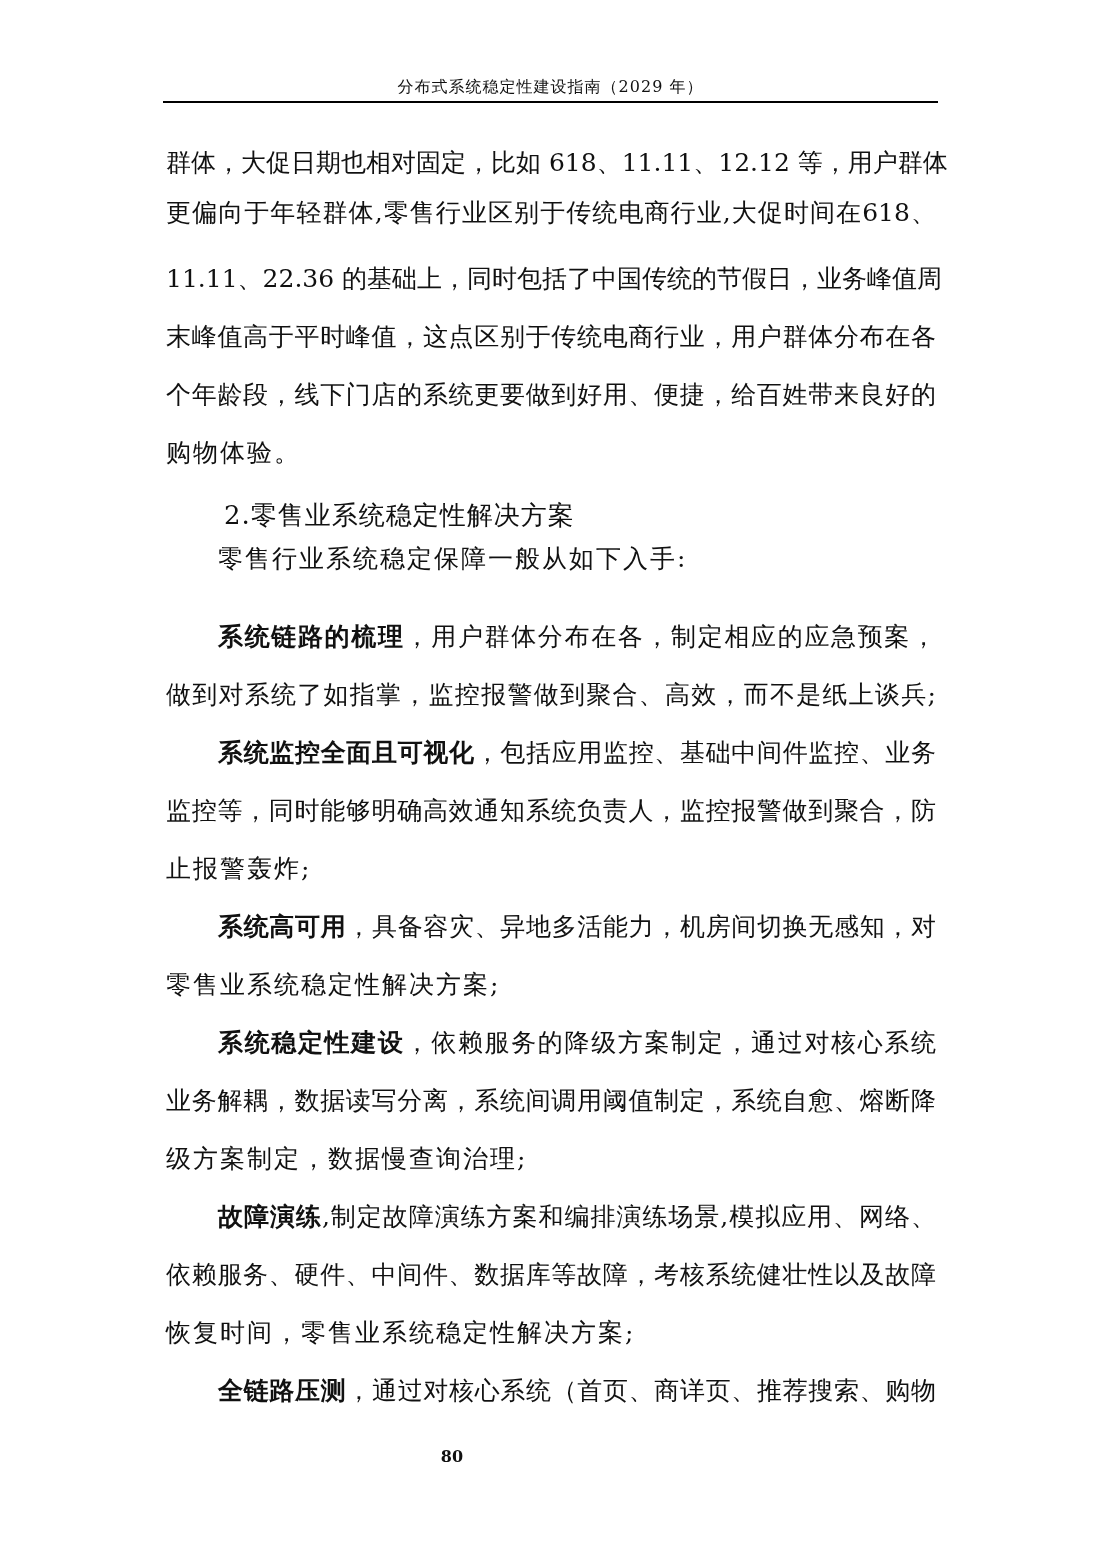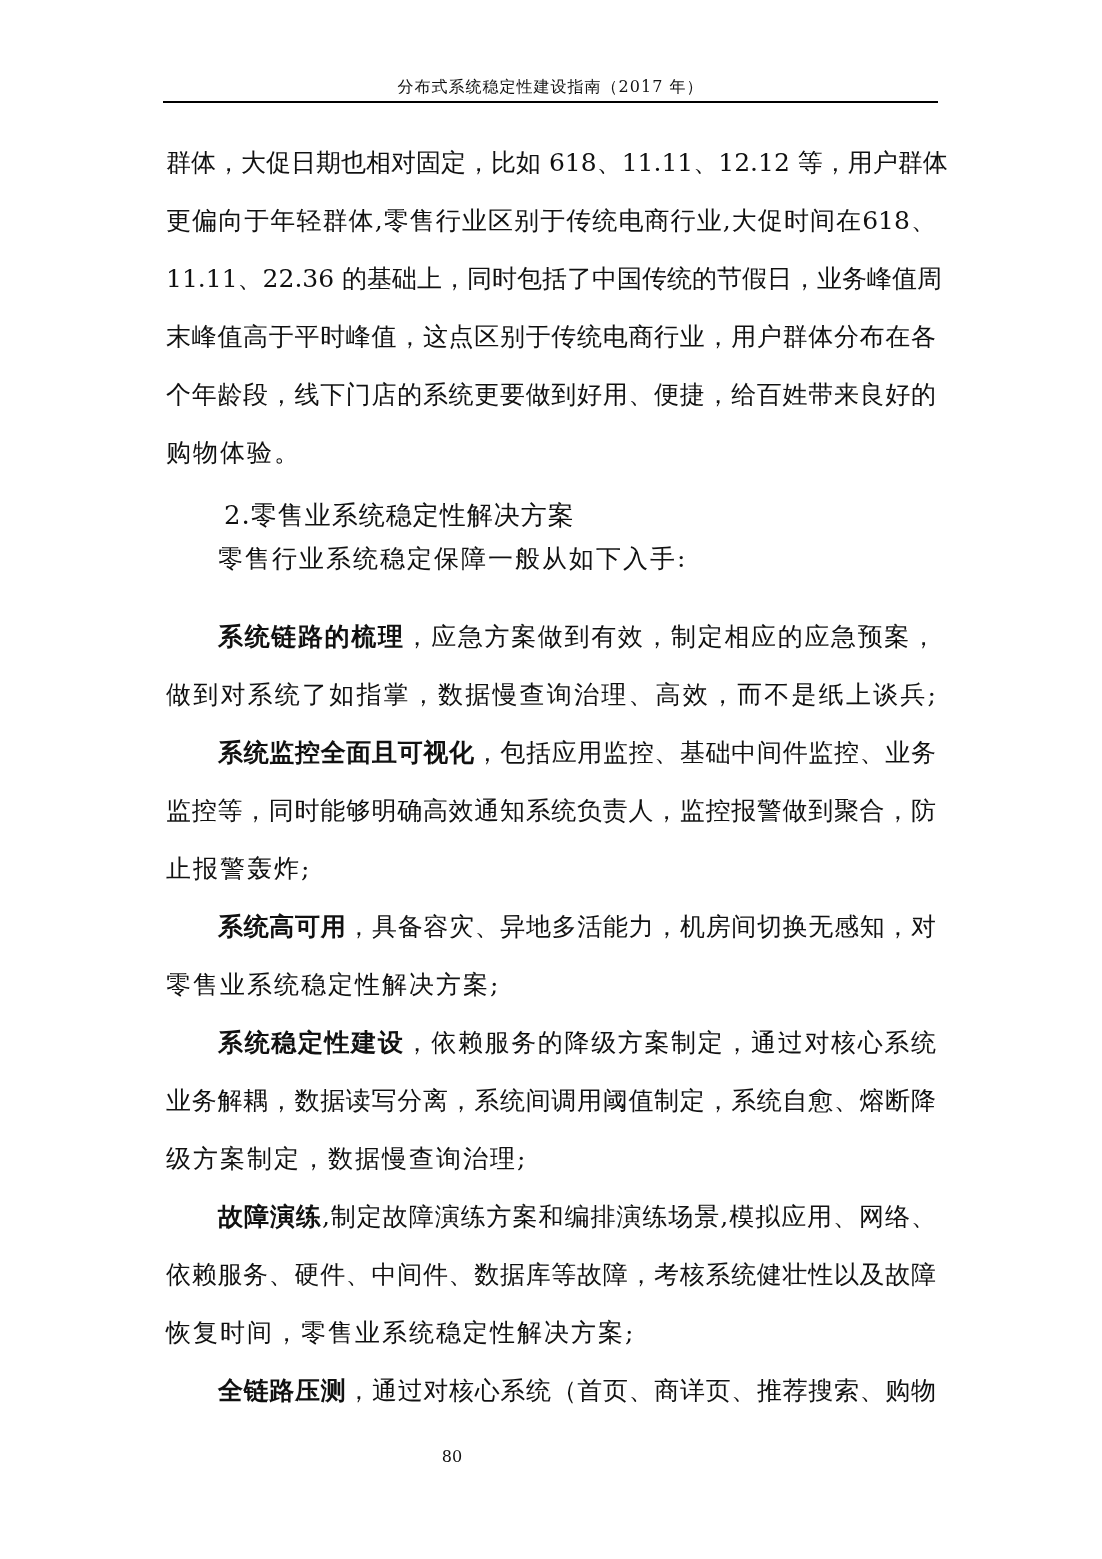--- a/index.html
+++ b/index.html
@@ -21,43 +21,43 @@
     position: absolute; left: 166px; width: 770px;
     font-size: 25px; line-height: 34px; white-space: nowrap;
     text-align: justify; text-align-last: justify;
   }
   .line.last { text-align: center; text-align-last: left; letter-spacing: 2px; }
   .line.indent { left: 218px; width: 718px; }
   .line.heading { left: 224px; text-align-last: left; text-align: left; font-size: 26px; letter-spacing: 1px; }
   b { font-family: "DejaVu Sans", "Liberation Sans", sans-serif; font-weight: bold; }
   .footer {
     position: absolute; left: 0; width: 904px; top: 1447px;
-    text-align: center; font-size: 16px;
+    text-align: center; font-size: 16px; font-weight: bold;
   }
 </style>
 </head>
 <body>
 
-<div class="header">分布式系统稳定性建设指南（2017 年）</div>
+<div class="header">分布式系统稳定性建设指南（2029 年）</div>
 <div class="header-rule"></div>
 
 <div class="line" style="top:146px">群体，大促日期也相对固定，比如 618、11.11、12.12 等，用户群体</div>
-<div class="line" style="top:204px">更偏向于年轻群体,零售行业区别于传统电商行业,大促时间在618、</div>
+<div class="line" style="top:196px">更偏向于年轻群体,零售行业区别于传统电商行业,大促时间在618、</div>
 <div class="line" style="top:262px">11.11、22.36 的基础上，同时包括了中国传统的节假日，业务峰值周</div>
 <div class="line" style="top:320px">末峰值高于平时峰值，这点区别于传统电商行业，用户群体分布在各</div>
 <div class="line" style="top:378px">个年龄段，线下门店的系统更要做到好用、便捷，给百姓带来良好的</div>
 <div class="line last" style="top:436px">购物体验。</div>
 
 <div class="line heading" style="top:498px">2.零售业系统稳定性解决方案</div>
 <div class="line indent last" style="top:542px">零售行业系统稳定保障一般从如下入手:</div>
 
 <div class="line indent" style="top:620px">
-  <b>系统链路的梳理</b><span>，应急方案做到有效，制定相应的应急预案，</span>
+  <b>系统链路的梳理</b><span>，用户群体分布在各，制定相应的应急预案，</span>
 </div>
-<div class="line" style="top:678px">做到对系统了如指掌，数据慢查询治理、高效，而不是纸上谈兵;</div>
+<div class="line" style="top:678px">做到对系统了如指掌，监控报警做到聚合、高效，而不是纸上谈兵;</div>
 
 <div class="line indent" style="top:736px">
   <b>系统监控全面且可视化</b><span>，包括应用监控、基础中间件监控、业务</span>
 </div>
 <div class="line" style="top:794px">监控等，同时能够明确高效通知系统负责人，监控报警做到聚合，防</div>
 <div class="line last" style="top:852px">止报警轰炸;</div>
 
 <div class="line indent" style="top:910px">
   <b>系统高可用</b><span>，具备容灾、异地多活能力，机房间切换无感知，对</span>
 </div>

